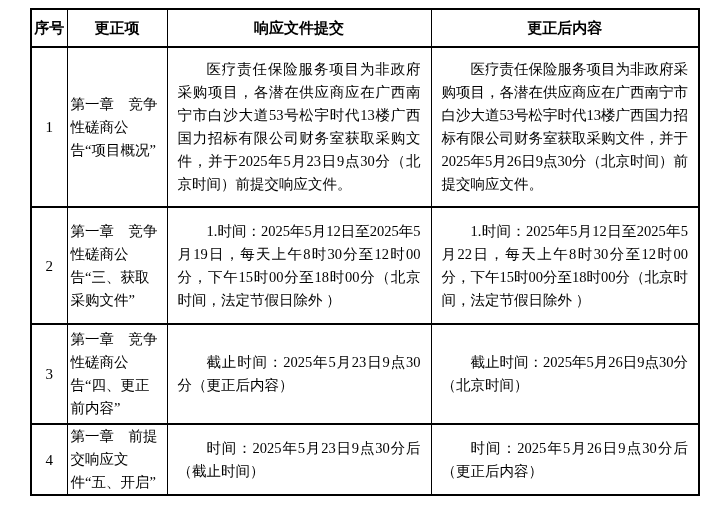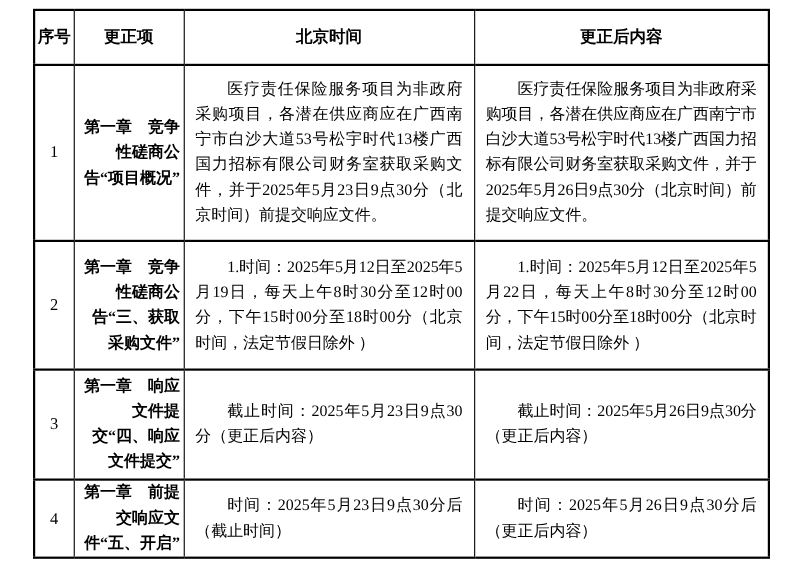--- a/index.html
+++ b/index.html
@@ -36,34 +36,34 @@
     overflow: hidden;
     box-sizing: border-box;
   }
   .correction-table th {
     font-size: 15px;
     font-weight: bold;
     text-align: center;
     line-height: 22px;
     padding: 0 2px;
   }
-  tr.row-header { height: 50px; margin-left: 20px; }
+  tr.row-header { height: 38px; margin-left: 20px; }
   tr.row-1 { height: 160px; }
   tr.row-2 { height: 117px; }
   tr.row-3 { height: 100px; }
   tr.row-4 { height: 70px; }
 
   td.seq-cell {
     text-align: center;
     font-size: 15px;
     line-height: 20px;
   }
   td.item-cell {
-    text-align: right;
-    font-weight: bold;
+    text-align: left;
+    font-weight: normal;
     font-size: 14.5px;
     line-height: 23px;
     padding: 0 3px;
   }
   td.content-cell {
     font-size: 14.5px;
     line-height: 23px;
     padding: 1px 6px;
   }
   td.content-cell p {
@@ -80,21 +80,21 @@
     <colgroup>
       <col style="width:36px">
       <col style="width:100px">
       <col style="width:264px">
       <col style="width:268px">
     </colgroup>
     <tbody>
       <tr class="row-header">
         <th>序号</th>
         <th>更正项</th>
-        <th>北京时间</th>
+        <th>响应文件提交</th>
         <th>更正后内容</th>
       </tr>
 
       <tr class="row-1">
         <td class="seq-cell">1</td>
         <td class="item-cell">第一章　竞争性磋商公告“项目概况”</td>
         <td class="content-cell">
           <p>医疗责任保险服务项目为非政府采购项目，各潜在供应商应在广西南宁市白沙大道53号松宇时代13楼广西国力招标有限公司财务室获取采购文件，并于2025年5月23日9点30分（北京时间）前提交响应文件。</p>
         </td>
         <td class="content-cell">
@@ -108,26 +108,26 @@
         <td class="content-cell">
           <p>1.时间：2025年5月12日至2025年5月19日，每天上午8时30分至12时00分，下午15时00分至18时00分（北京时间，法定节假日除外 ）</p>
         </td>
         <td class="content-cell">
           <p>1.时间：2025年5月12日至2025年5月22日，每天上午8时30分至12时00分，下午15时00分至18时00分（北京时间，法定节假日除外 ）</p>
         </td>
       </tr>
 
       <tr class="row-3">
         <td class="seq-cell">3</td>
-        <td class="item-cell">第一章　响应文件提交“四、响应文件提交”</td>
+        <td class="item-cell">第一章　竞争性磋商公告“四、更正前内容”</td>
         <td class="content-cell">
           <p>截止时间：2025年5月23日9点30分（更正后内容）</p>
         </td>
         <td class="content-cell">
-          <p>截止时间：2025年5月26日9点30分（更正后内容）</p>
+          <p>截止时间：2025年5月26日9点30分（北京时间）</p>
         </td>
       </tr>
 
       <tr class="row-4">
         <td class="seq-cell">4</td>
         <td class="item-cell">第一章　前提交响应文件“五、开启”</td>
         <td class="content-cell">
           <p>时间：2025年5月23日9点30分后（截止时间）</p>
         </td>
         <td class="content-cell">

